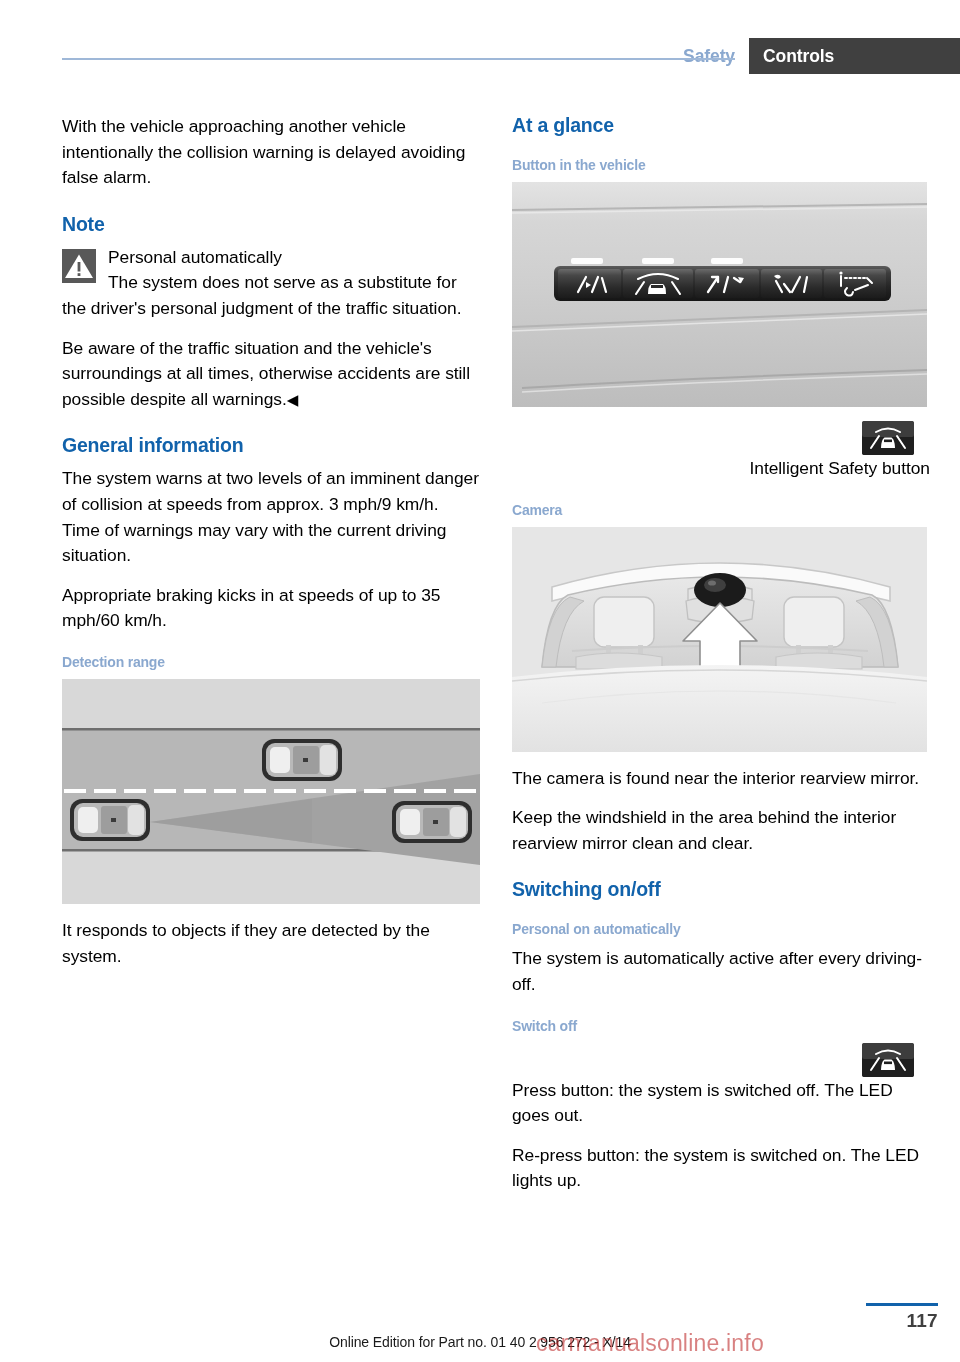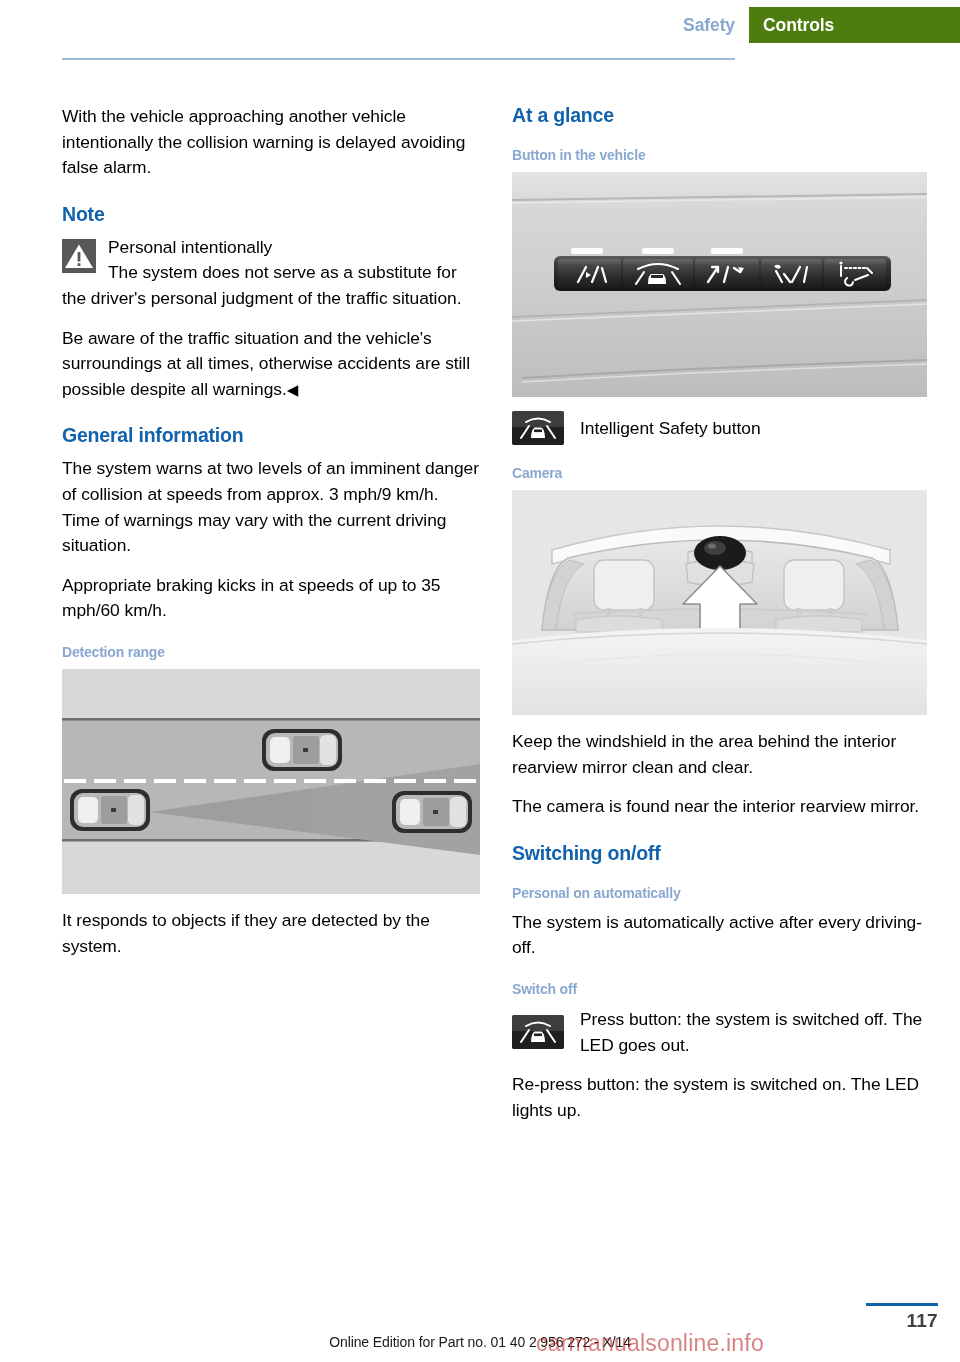--- a/index.html
+++ b/index.html
@@ -18,21 +18,21 @@
 
   
   .header {
     position: absolute;
     top: 0; left: 0;
     width: 960px;
     height: 62px;
   }
   .header-tabbar {
     position: absolute;
-    top: 7px;
+    top: 38px;
     right: 0;
     height: 36px;
     display: flex;
     align-items: stretch;
   }
   .tab-inactive {
     display: flex;
     align-items: center;
     padding: 0 14px 0 14px;
     font-size: 17.5px;
@@ -43,36 +43,36 @@
   }
   .tab-active {
     display: flex;
     align-items: center;
     padding: 0 14px;
     width: 211px;
     box-sizing: border-box;
     font-size: 17.5px;
     font-weight: bold;
     color: #ffffff;
-    background: #4d7c0f;
+    background: #404040;
     letter-spacing: -0.1px;
   }
   .header-rule {
     position: absolute;
     left: 62px;
     top: 58px;
     width: 673px;
     height: 2px;
     background: #9fb8d8;
   }
 
   
   .col {
     position: absolute;
-    top: 104px;
+    top: 114px;
     width: 418px;
   }
   .col-left  { left: 62px; }
   .col-right { left: 512px; }
 
   p.body {
     font-size: 17.4px;
     line-height: 25.6px;
     margin: 0 0 14px 0;
     color: #000000;
@@ -127,22 +127,23 @@
     background: #d7d7d7;
     overflow: hidden;
   }
   .fig-detection { width: 418px; height: 225px; margin-top: 6px; }
   .fig-photo     { width: 415px; height: 225px; }
   .fig-camera    { width: 415px; height: 225px; }
 
   
   .icon-row {
     display: flex;
-    align-items: center;
+    align-items: flex-end;
     margin: 4px 0 14px 0;
+    flex-direction: column;
   }
   .icon-row .btn-ico { flex: 0 0 auto; margin-right: 16px; }
   .icon-row .icon-text {
     font-size: 17.4px;
     line-height: 25.6px;
     letter-spacing: -0.05px;
     padding-top: 1px;
   }
   .btn-ico {
     width: 52px;
@@ -213,21 +214,21 @@
   <div class="note-block">
     <span class="warn-icon">
       <svg width="34" height="34" viewBox="0 0 34 34">
         <rect x="0" y="0" width="34" height="34" fill="#585858"></rect>
         <polygon points="17,5.5 31,29 3,29" fill="#ffffff"></polygon>
         <rect x="15.6" y="13" width="2.8" height="9.5" fill="#585858"></rect>
         <rect x="15.6" y="24.2" width="2.8" height="2.8" fill="#585858"></rect>
       </svg>
     </span>
     <div class="note-indent">
-      <p class="body">Personal intentionally</p>
+      <p class="body">Personal automatically</p>
     </div>
     <div class="note-flow">
       <p class="body" style="text-indent:46px;">The system does not serve as a substitute for the driver's personal judgment of the traffic situation.</p>
     </div>
   </div>
 
   <p class="body" style="margin-top:14px;"><span>Be aware of the traffic situation and the vehicle's surroundings at all times, otherwise accidents are still possible despite all warnings.</span><span class="endmark">◀</span></p>
 
   <h2 class="sec">General information</h2>
   <p class="body">The system warns at two levels of an imminent danger of collision at speeds from approx. 3 mph/9 km/h. Time of warnings may vary with the current driving situation.</p>
@@ -467,22 +468,22 @@
       <ellipse cx="200" cy="56" rx="4" ry="2.6" fill="#6d6d6d"></ellipse>
 
       <polygon points="208,76 245,114 228,114 228,152 188,152 188,114 171,114" fill="#ffffff" stroke="#909090" stroke-width="1.6" stroke-linejoin="round"></polygon>
 
       <path d="M0 150 Q207 126 415 150 L415 225 L0 225 Z" fill="url(#hoodG)"></path>
       <path d="M0 154 Q207 132 415 154" stroke="#d6d6d6" stroke-width="1.4" fill="none"></path>
       <path d="M30 176 Q207 152 384 176" stroke="#e6e6e6" stroke-width="1.2" fill="none"></path>
     </svg>
   </div>
 
+  <p class="body">The camera is found near the interior rearview mirror.</p>
   <p class="body">Keep the windshield in the area behind the interior rearview mirror clean and clear.</p>
-  <p class="body">The camera is found near the interior rearview mirror.</p>
 
   <h2 class="sec">Switching on/off</h2>
 
   <h3 class="sub">Personal on automatically</h3>
   <p class="body">The system is automatically active after every driving-off.</p>
 
   <h3 class="sub">Switch off</h3>
 
   <div class="icon-row">
     <span class="btn-ico">

